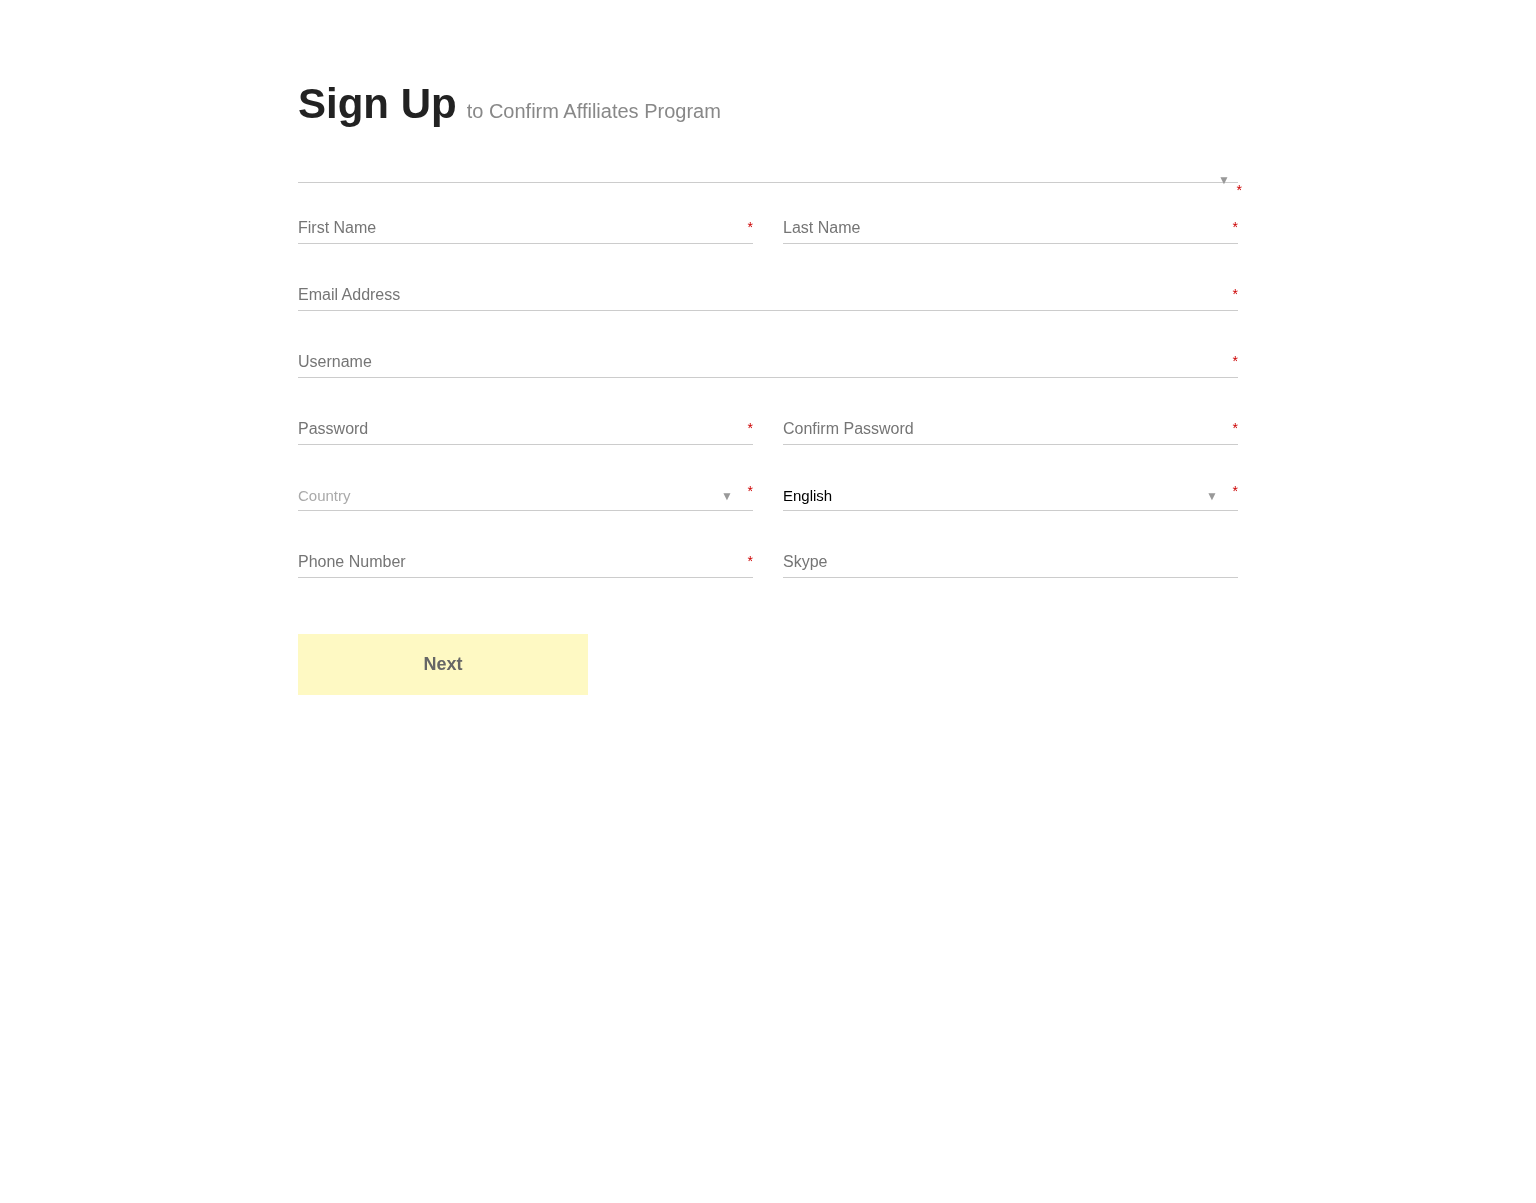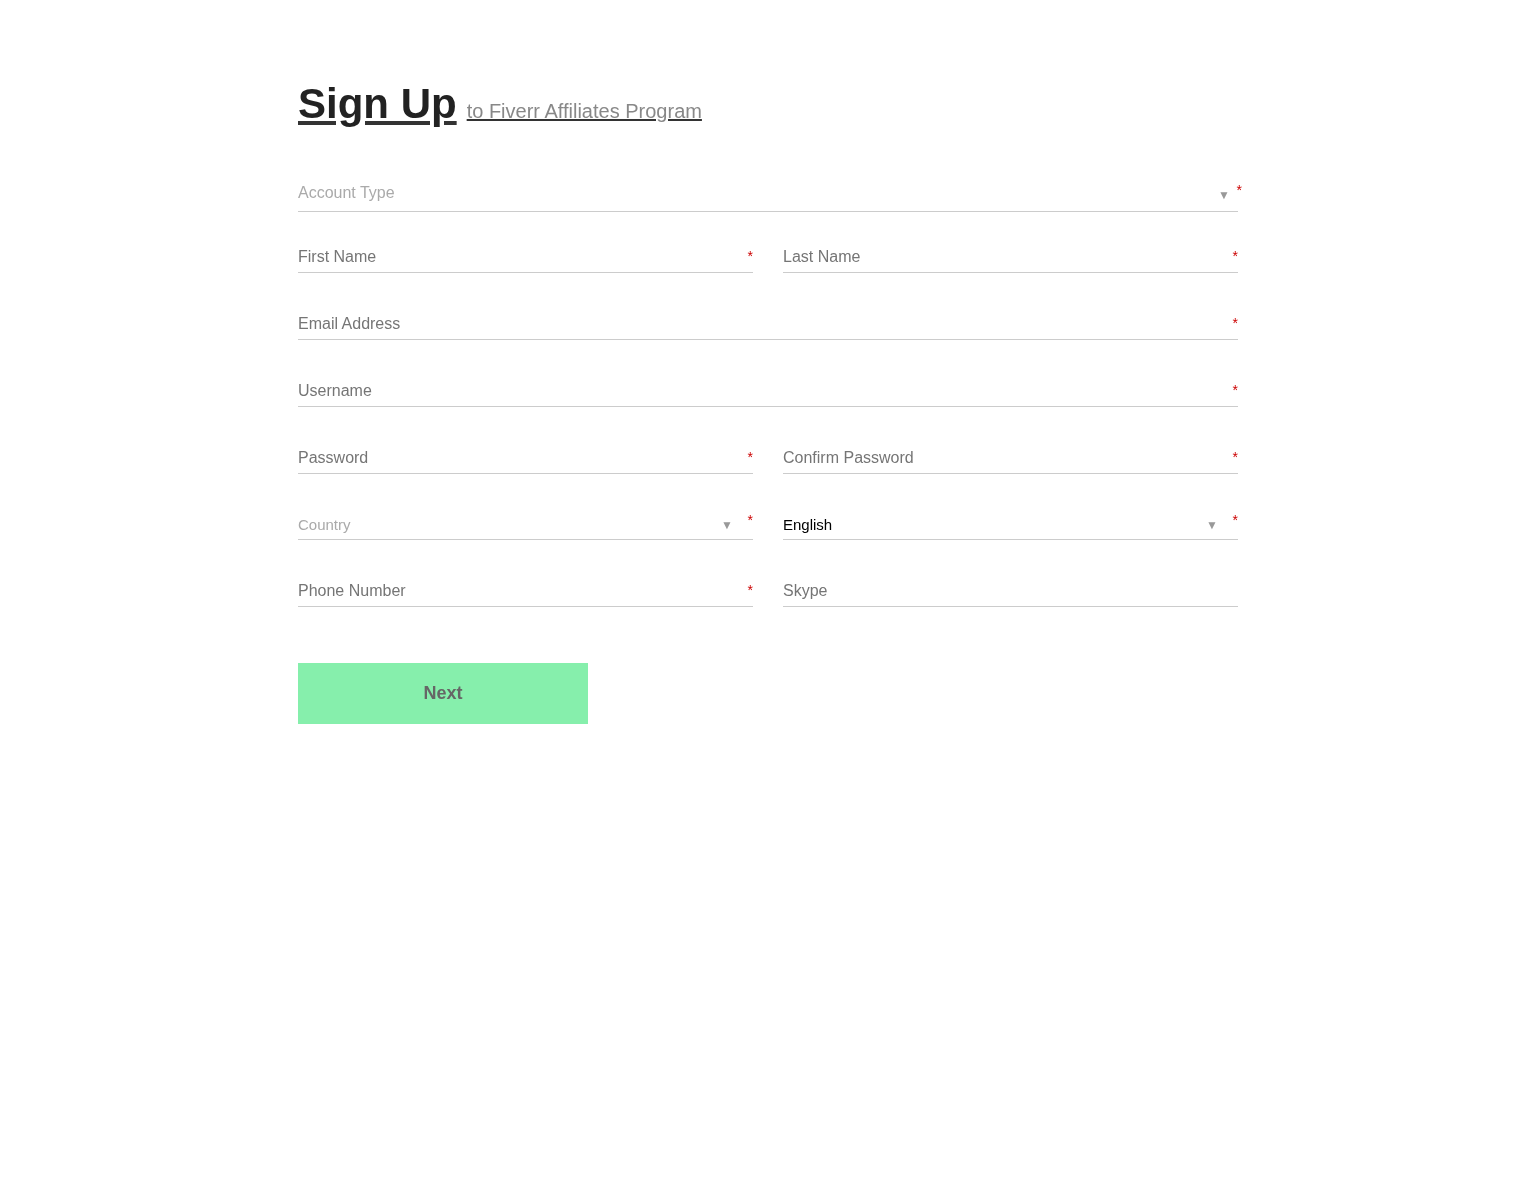--- a/index.html
+++ b/index.html
@@ -16,21 +16,20 @@
       display: flex;
       justify-content: center;
       align-items: flex-start;
       padding: 40px 20px;
     }
 
     .form-container {
       width: 980px;
       max-width: 100%;
       padding: 40px 20px;
-      text-decoration: underline;
     }
 
     .page-title {
       display: flex;
       align-items: baseline;
       gap: 10px;
       margin-bottom: 50px;
     }
 
     .page-title-bold {
@@ -117,21 +116,21 @@
     .input-required-star {
       position: absolute;
       top: 6px;
       right: 0;
       color: #cc0000;
       font-size: 14px;
     }
 
     .next-button {
       display: inline-block;
-      background-color: #86efac;
+      background-color: #fef9c3;
       color: #666;
       font-size: 18px;
       font-weight: 600;
       padding: 20px 80px;
       border: none;
       cursor: pointer;
       margin-top: 20px;
       min-width: 290px;
       text-align: center;
     }
@@ -178,30 +177,25 @@
       pointer-events: none;
     }
   </style>
 </head>
 <body>
 
 <div class="form-container">
 
   <div class="page-title">
     <span class="page-title-bold">Sign Up</span>
-    <span class="page-title-sub">to Fiverr Affiliates Program</span>
+    <span class="page-title-sub">to Confirm Affiliates Program</span>
   </div>
 
   <div class="form-section-account">
     <div class="account-select-wrapper">
-      <select class="account-select">
-        <option value="" disabled="" selected="">Account Type</option>
-        <option value="individual">Individual</option>
-        <option value="company">Company</option>
-      </select>
       <span class="account-select-arrow">▼</span>
       <span class="account-required-star">*</span>
     </div>
   </div>
 
   <div class="form-row">
     <div class="form-field">
       <div class="field-wrapper-with-star">
         <input type="text" class="field-input" placeholder="First Name" style="">
         <span class="input-required-star">*</span>

